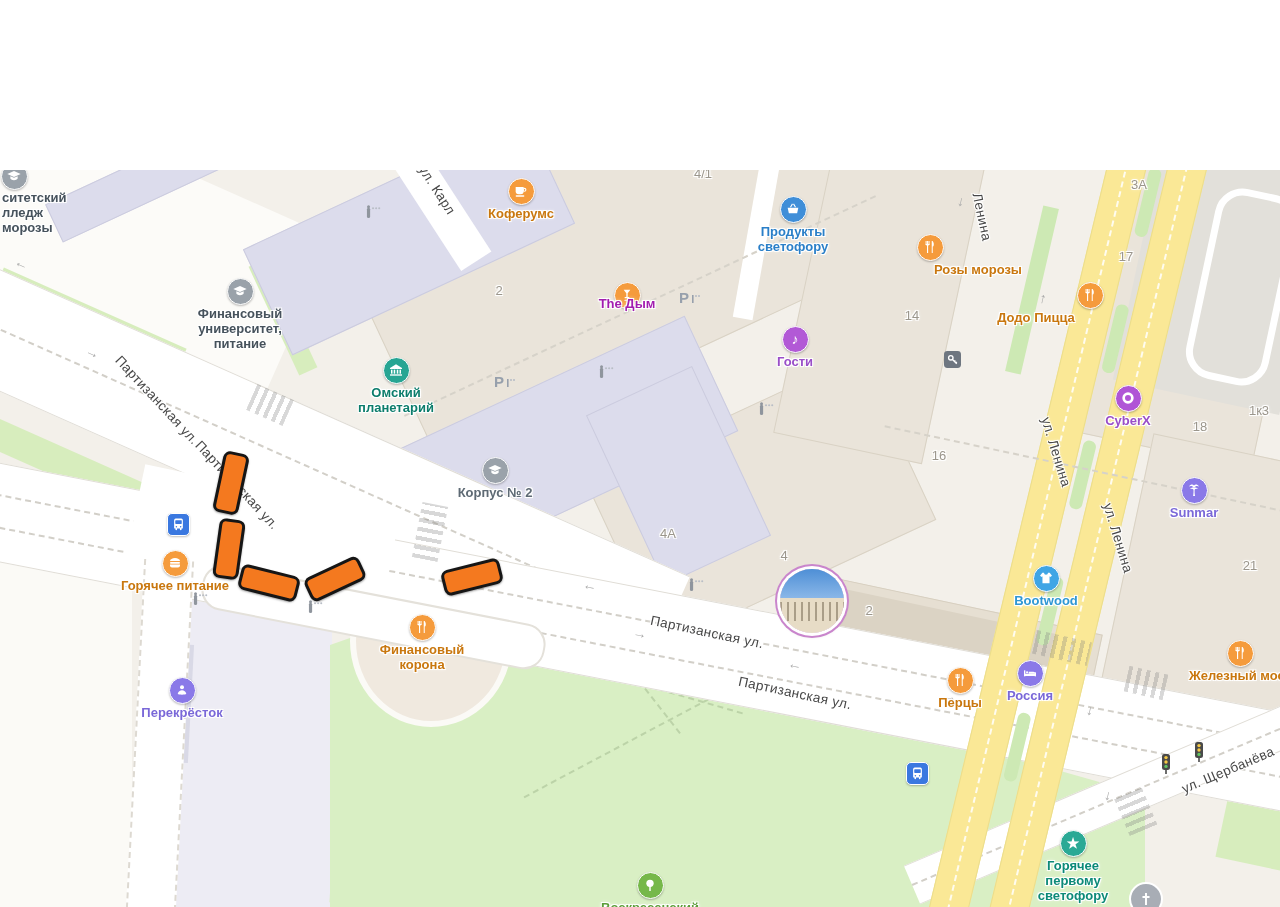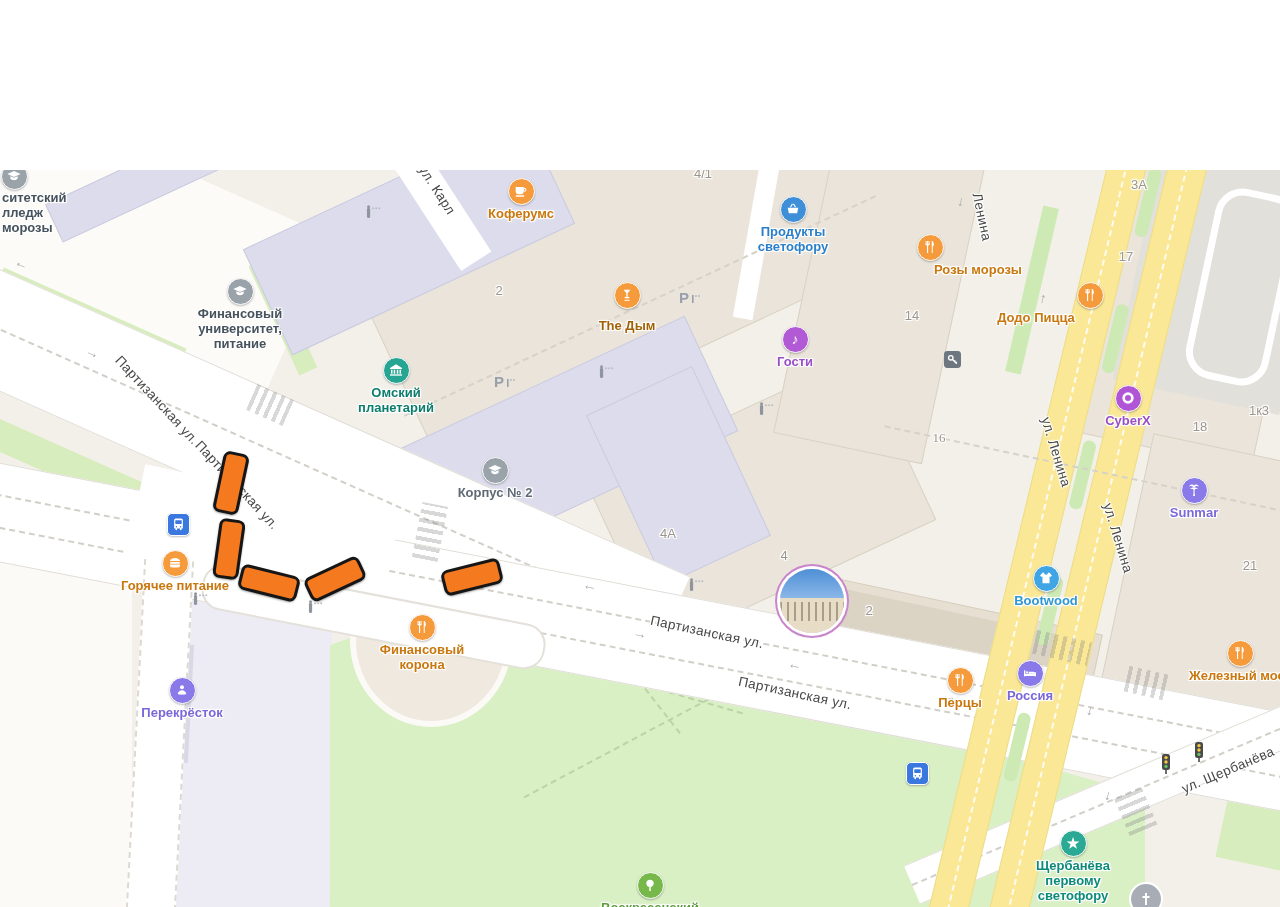--- a/index.html
+++ b/index.html
@@ -122,21 +122,21 @@
         <div class="street halo" style="left: 982px; top: 47px; transform: translate(-50%, -50%) rotate(78deg);">Ленина</div>
         <div class="street halo" style="left: 1056px; top: 282px; transform: translate(-50%, -50%) rotate(73deg);">ул. Ленина</div>
         <div class="street halo" style="left: 1118px; top: 368px; transform: translate(-50%, -50%) rotate(73deg);">ул. Ленина</div>
         <div class="street halo" style="left: 1228px; top: 600px; transform: translate(-50%, -50%) rotate(-23deg);">ул. Щербанёва</div>
         <div class="street halo" style="left: 437px; top: 20px; transform: translate(-50%, -50%) rotate(57deg);">ул. Карл</div>
         <div class="bnum halo" style="left: 499px; top: 120px;">2</div>
         <div class="bnum halo" style="left: 703px; top: 3px;">4/1</div>
         <div class="bnum halo" style="left: 1139px; top: 14px;">3А</div>
         <div class="bnum halo" style="left: 1126px; top: 86px;">17</div>
         <div class="bnum halo" style="left: 912px; top: 145px;">14</div>
-        <div class="bnum halo" style="left: 939px; top: 268px; font-family: Liberation Serif, serif;">16</div>
+        <div class="bnum halo" style="left: 939px; top: 285px;">16</div>
         <div class="bnum halo" style="left: 1200px; top: 256px;">18</div>
         <div class="bnum halo" style="left: 1259px; top: 240px;">1к3</div>
         <div class="bnum halo" style="left: 1250px; top: 395px;">21</div>
         <div class="bnum halo" style="left: 668px; top: 363px;">4А</div>
         <div class="bnum halo" style="left: 784px; top: 385px;">4</div>
         <div class="bnum halo" style="left: 869px; top: 440px;">2</div>
         <div class="poi" style="left: 507.5px; top: 7.5px;">
           <span class="ic" style="background: rgb(245, 155, 60);">
             <svg viewBox="0 0 24 24">
               <path fill="#fff" d="M4 6h12v6.5A4.5 4.5 0 0 1 11.5 17h-3A4.5 4.5 0 0 1 4 12.5z"></path>
@@ -149,21 +149,21 @@
           <div>Коферумс</div>
         </div>
         <div class="poi" style="left: 613.5px; top: 111.5px;">
           <span class="ic" style="background: rgb(245, 155, 60);">
             <svg viewBox="0 0 24 24" fill="#fff">
               <path d="M7 4h10l-4 5.5V15h2.5v2h-7v-2H11V9.5z"></path>
               <rect x="8" y="19" width="8" height="1.8" rx=".9"></rect>
             </svg>
           </span>
         </div>
-        <div class="poi-label halo" style="color: #a16207; left: 627px; top: 148px;">
+        <div class="poi-label halo" style="color: #a21caf; left: 627px; top: 126px;">
           <div>The Дым</div>
         </div>
         <div class="poi" style="left: 779.5px; top: 25.5px;">
           <span class="ic" style="background: rgb(63, 142, 216);">
             <svg viewBox="0 0 24 24" fill="#fff">
               <path d="M7.3 9.5l3.2-5.6 1.4.8-2.8 4.8zM16.7 9.5l-3.2-5.6-1.4.8 2.8 4.8z"></path>
               <path d="M4 10h16l-1.8 8.5H5.8z"></path>
             </svg>
           </span>
         </div>
@@ -354,21 +354,21 @@
           </span>
         </div>
         <div class="poi-label halo" style="color: rgb(12, 125, 108); left: 396px; top: 215px;">
           <div>Омский</div>
           <div>планетарий</div>
         </div>
         <div class="poi" style="left: 1059.5px; top: 659.5px;">
           <span class="ic" style="background: rgb(42, 169, 149);">★</span>
         </div>
         <div class="poi-label halo" style="color: rgb(12, 138, 120); left: 1073px; top: 688px;">
-          <div>Щербанёва</div>
+          <div>Горячее</div>
           <div>первому</div>
           <div>светофору</div>
         </div>
         <div class="poi" style="left: 636.5px; top: 701.5px;">
           <span class="ic" style="background: rgb(118, 184, 74);">
             <svg viewBox="0 0 24 24" fill="#fff">
               <circle cx="12" cy="9.5" r="5.5"></circle>
               <rect x="10.9" y="13" width="2.2" height="8"></rect>
             </svg>
           </span>

